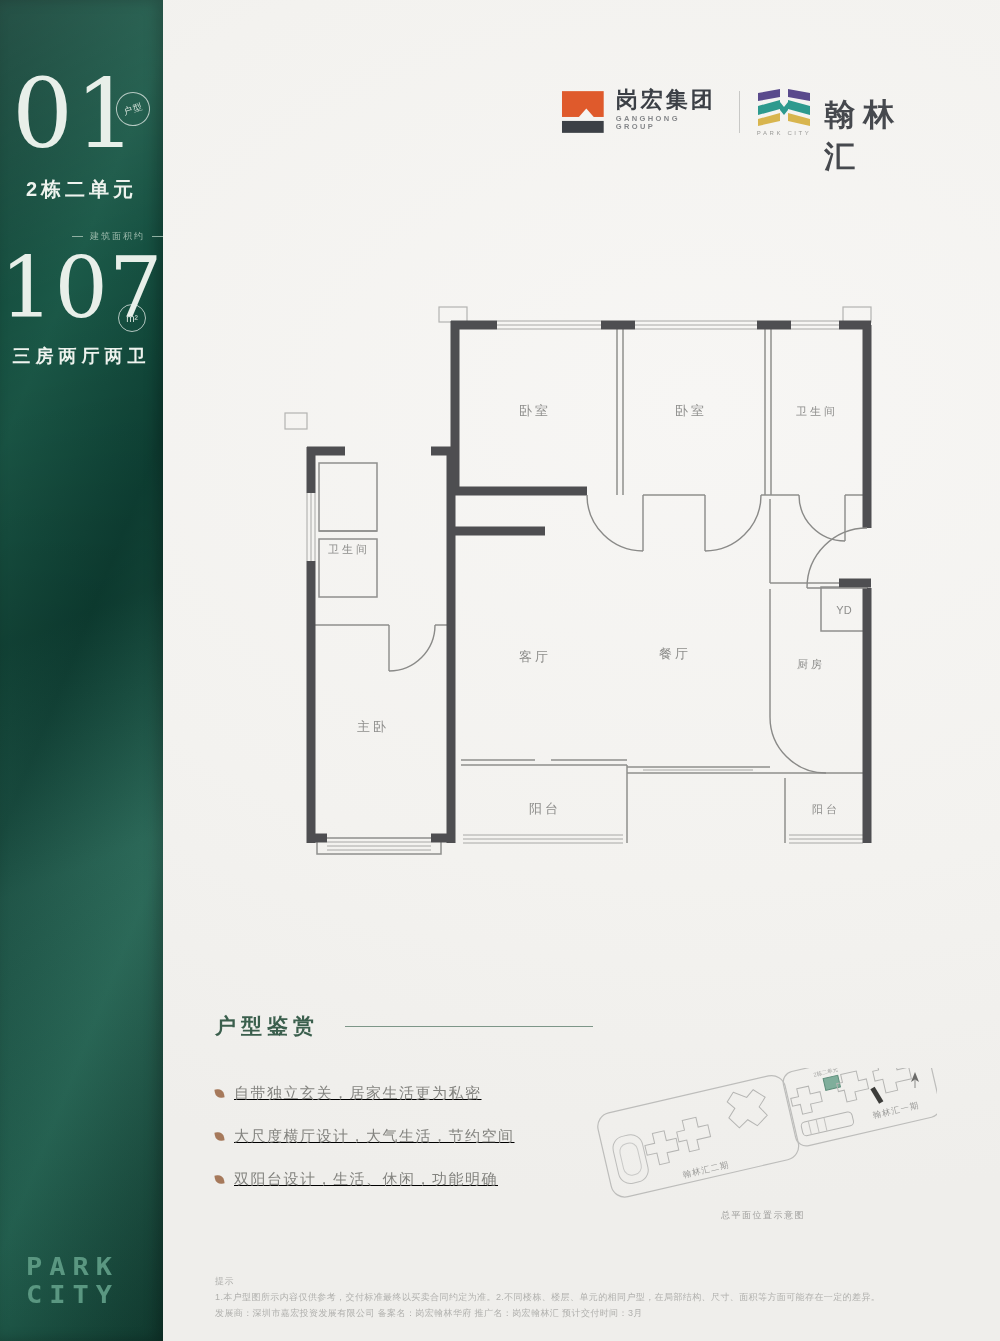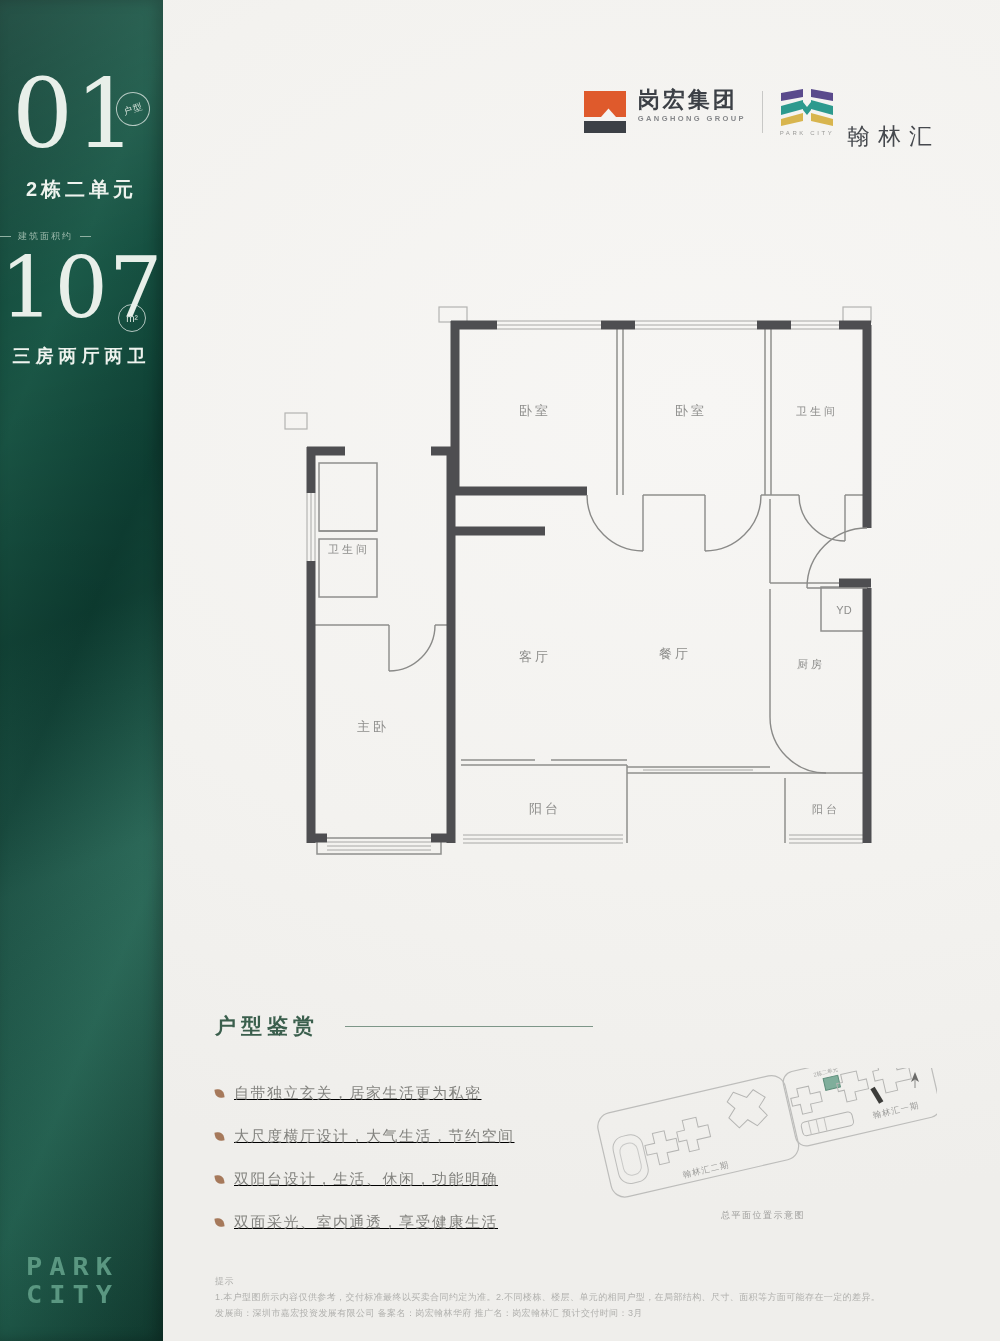--- a/index.html
+++ b/index.html
@@ -15,21 +15,21 @@
     background:linear-gradient(158deg,rgba(255,255,255,.10) 0%,rgba(255,255,255,0) 22%,rgba(0,0,0,.18) 46%,rgba(255,255,255,.06) 64%,rgba(0,0,0,.12) 100%);}
   .side-content{position:absolute;inset:0;z-index:2;}
   .unit-num{position:absolute;top:66px;left:0;width:150px;text-align:center;
     font-family:"DejaVu Serif","Liberation Serif",serif;font-size:96px;line-height:1;
     color:#e8efe9;letter-spacing:2px;font-weight:400;}
   .unit-badge{position:absolute;top:92px;left:116px;width:32px;height:32px;border:1px solid rgba(231,238,233,.75);
     border-radius:50%;display:flex;align-items:center;justify-content:center;
     font-size:9px;color:#dbe6de;letter-spacing:1px;transform:rotate(-18deg);}
   .unit-name{position:absolute;top:176px;left:0;width:163px;text-align:center;
     font-size:20px;color:#eef3ee;letter-spacing:4px;font-weight:600;}
-  .area-caption{position:absolute;top:230px;left:0;width:163px;display:flex;align-items:center;justify-content:flex-start;
+  .area-caption{position:absolute;top:230px;left:0;width:163px;display:flex;align-items:center;justify-content:flex-end;
     gap:7px;font-size:9px;color:#9fbcae;letter-spacing:2px;}
   .area-caption .dash{width:11px;height:1px;background:#8fb0a2;}
   .area-row{position:absolute;top:246px;left:0;width:163px;text-align:center;color:#e8efe9;}
   .area-val{font-family:"DejaVu Serif","Liberation Serif",serif;font-size:84px;line-height:1;letter-spacing:1px;}
   .area-unit{position:absolute;top:58px;left:118px;width:26px;height:26px;border:1px solid rgba(231,238,233,.75);
     border-radius:50%;display:flex;align-items:center;justify-content:center;font-size:10px;color:#dbe6de;}
   .layout-txt{position:absolute;top:344px;left:0;width:163px;text-align:center;
     font-size:18px;color:#eef3ee;letter-spacing:5px;font-weight:600;}
   .park-city{position:absolute;left:26px;bottom:30px;
     font-family:"DejaVu Sans Mono","Liberation Mono",monospace;
@@ -40,21 +40,21 @@
   #logos{position:absolute;top:80px;left:560px;width:380px;height:64px;
     display:flex;align-items:center;justify-content:flex-end;gap:16px;}
   .gh{display:flex;align-items:flex-start;gap:10px;}
   .gh-text{display:flex;flex-direction:column;line-height:1;}
   .gh-name{font-size:22px;font-weight:800;color:#3c4046;letter-spacing:3px;}
   .gh-sub{font-size:7.5px;color:#85878a;letter-spacing:2.4px;margin-top:4px;font-weight:700;}
   .logo-divider{width:1px;height:42px;background:#c8c8c6;}
   .hl{display:flex;align-items:center;gap:12px;}
   .hl-mark{display:flex;flex-direction:column;align-items:center;gap:2px;}
   .hl-sub{font-size:6px;color:#9a9a98;letter-spacing:2.6px;}
-  .hl-name{font-size:23px;color:#46494e;letter-spacing:8px;font-weight:400;margin-top:48px;}
+  .hl-name{font-size:31px;color:#46494e;letter-spacing:8px;font-weight:700;margin-top:48px;}
 
   
   #floorplan{position:absolute;left:283px;top:303px;width:620px;height:592px;}
 
   
   #features{position:absolute;left:215px;top:1012px;width:400px;}
   .feat-head{display:flex;align-items:center;gap:26px;}
   .feat-title{font-size:21px;font-weight:800;color:#3b5f4d;letter-spacing:5px;}
   .feat-line{width:248px;height:1px;background:#7d9688;}
   .feat-list{list-style:none;margin:44px 0 0 0;padding:0;text-decoration:underline;}
@@ -251,24 +251,20 @@
           <span>自带独立玄关，居家生活更为私密</span>
         </li>
       <li>
           <span class="leaf"></span>
           <span>大尺度横厅设计，大气生活，节约空间</span>
         </li>
       <li>
           <span class="leaf"></span>
           <span>双阳台设计，生活、休闲，功能明确</span>
         </li>
-      <li>
-          <span class="leaf"></span>
-          <span>双面采光、室内通透，享受健康生活</span>
-        </li>
     </ul>
   </div>
 
   <svg id="sitemap" viewBox="0 0 352 172">
 
     <g>
       <polygon points="330,4 334,14 330,11.5 326,14" fill="#6b6b69"></polygon>
       <line x1="330" y1="11" x2="330" y2="20" stroke="#8b8b89" stroke-width="1"></line>
     </g>
 

